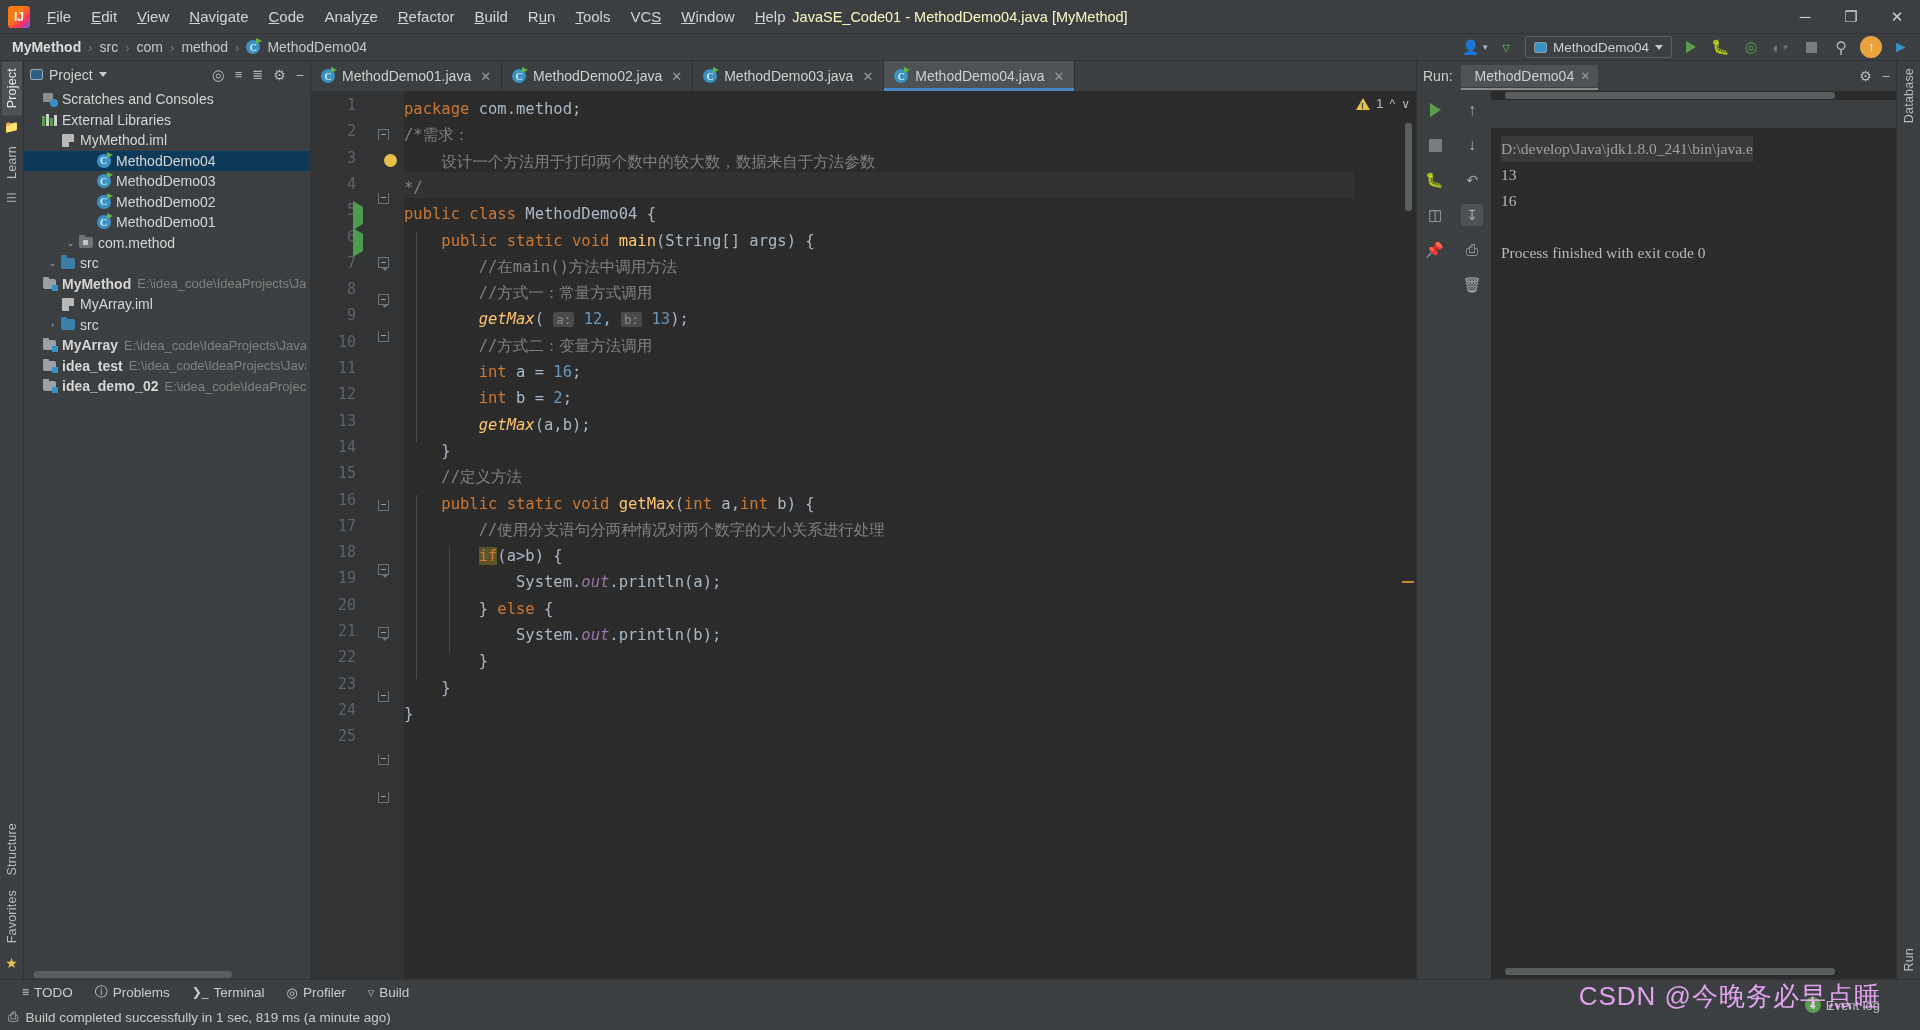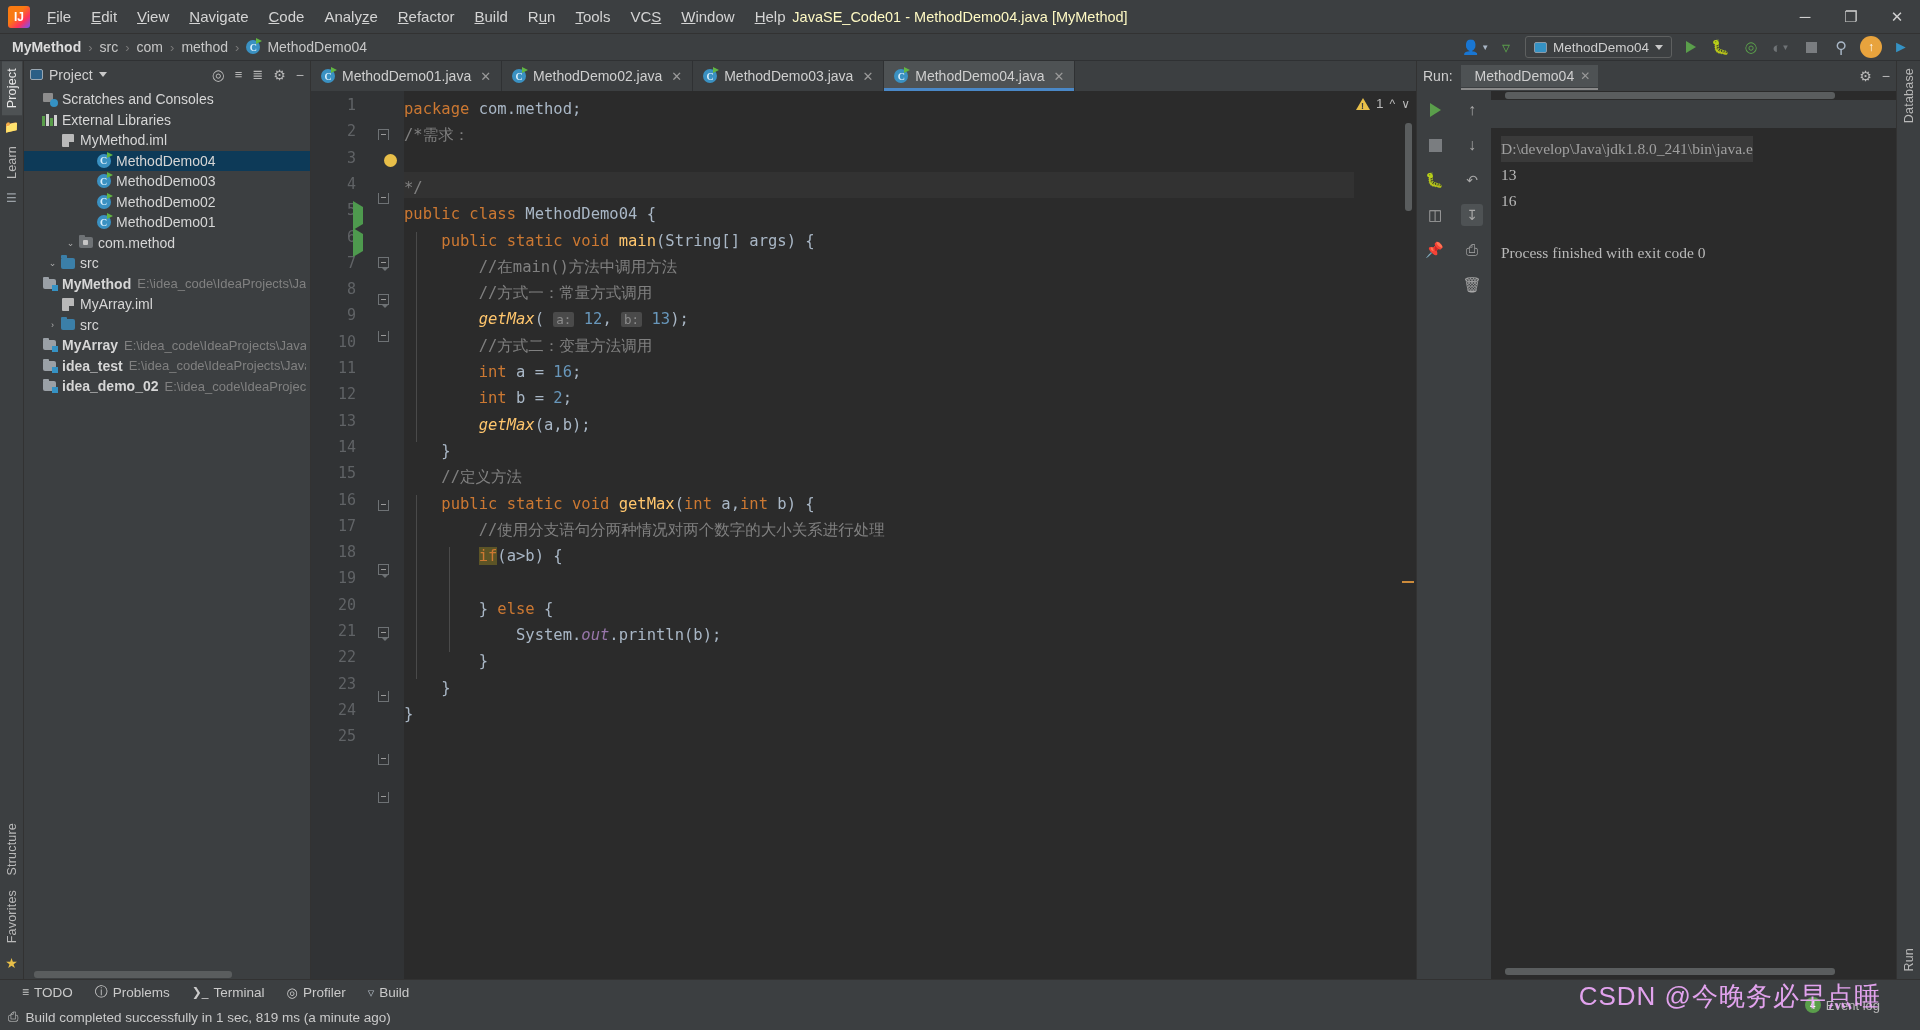--- a/index.html
+++ b/index.html
@@ -525,35 +525,37 @@
             </div>
             <div class="gmark fold bot" style="left: 67px; top: 590.6px;">
               <span class="h"></span>
             </div>
             <div class="gmark" style="left: 73px; top: 61.6px;"><span style="display:inline-block;width:13px;height:13px;border-radius:50%;background:#e8bf49;"></span></div>
           </div>
         <div class="code" id="code">
             <div class="caret-line" style="top: 80.9px; height: 26.3px;"></div>
             <div class="cline" style="top: 5px; left: 0px;"><span class="txt"><span class="kw">package</span> <span class="txt">com.method</span>;</span></div>
             <div class="cline" style="top: 31.3px; left: 0px;"><span class="cmt">/*需求：</span></div>
+            <div class="cline" style="top: 57.6px; left: 0px;"><span class="cmt">    设计一个方法用于打印两个数中的较大数，数据来自于方法参数</span></div>
             <div class="cline" style="top: 83.9px; left: 0px;"><span class="cmt">*/</span></div>
             <div class="cline" style="top: 110.2px; left: 0px;"><span class="txt"><span class="kw">public</span> <span class="kw">class</span> <span class="cls">MethodDemo04</span> {</span></div>
             <div class="cline" style="top: 136.5px; left: 0px;"><span class="txt">    <span class="kw">public</span> <span class="kw">static</span> <span class="kw">void</span> <span class="fn">main</span>(<span class="cls">String</span>[] args) {</span></div>
             <div class="cline" style="top: 162.8px; left: 0px;"><span class="cmt">        //在main()方法中调用方法</span></div>
             <div class="cline" style="top: 189.1px; left: 0px;"><span class="cmt">        //方式一：常量方式调用</span></div>
             <div class="cline" style="top: 215.4px; left: 0px;"><span class="mth">        getMax</span><span class="txt">( </span><span class="hint">a:</span><span class="num"> 12</span><span class="txt">, </span><span class="hint">b:</span><span class="num"> 13</span><span class="txt">);</span></div>
             <div class="cline" style="top: 241.7px; left: 0px;"><span class="cmt">        //方式二：变量方法调用</span></div>
             <div class="cline" style="top: 268px; left: 0px;"><span class="txt">        <span class="kw">int</span> a = <span class="num">16</span>;</span></div>
             <div class="cline" style="top: 294.3px; left: 0px;"><span class="txt">        <span class="kw">int</span> b = <span class="num">2</span>;</span></div>
             <div class="cline" style="top: 320.6px; left: 0px;"><span class="mth">        getMax</span><span class="txt">(a,b);</span></div>
             <div class="cline" style="top: 346.9px; left: 0px;"><span class="txt">    }</span></div>
             <div class="cline" style="top: 373.2px; left: 0px;"><span class="cmt">    //定义方法</span></div>
             <div class="cline" style="top: 425.8px; left: 0px;"><span class="cmt">        //使用分支语句分两种情况对两个数字的大小关系进行处理</span></div>
             <div class="cline" style="top: 399.5px; left: 0px;"><span class="txt">    <span class="kw">public</span> <span class="kw">static</span> <span class="kw">void</span> <span class="fn">getMax</span>(<span class="kw">int</span> a,<span class="kw">int</span> b) {</span></div>
             <div class="cline" style="top: 452.1px; left: 0px;"><span class="txt">        </span><span class="kw ifhl">if</span><span class="txt">(a&gt;b) {</span></div>
+            <div class="cline" style="top: 478.4px; left: 0px;"><span class="txt">            System.</span><span class="stat">out</span><span class="txt">.println(a);</span></div>
             <div class="cline" style="top: 504.7px; left: 0px;"><span class="txt">        } </span><span class="kw">else</span><span class="txt"> {</span></div>
             <div class="cline" style="top: 531px; left: 0px;"><span class="txt">            System.</span><span class="stat">out</span><span class="txt">.println(b);</span></div>
             <div class="cline" style="top: 557.3px; left: 0px;"><span class="txt">        }</span></div>
             <div class="cline" style="top: 583.6px; left: 0px;"><span class="txt">    }</span></div>
             <div class="cline" style="top: 609.9px; left: 0px;"><span class="txt">}</span></div>
             <div class="cline" style="top: 636.2px; left: 0px;"><span class="txt"></span></div>
             <div class="indent-guide" style="left: 12px; top: 140.5px; height: 210.4px;"></div>
             <div class="indent-guide" style="left: 12px; top: 403.5px; height: 184.1px;"></div>
             <div class="indent-guide" style="left: 45px; top: 456.1px; height: 105.2px;"></div>
           </div>

